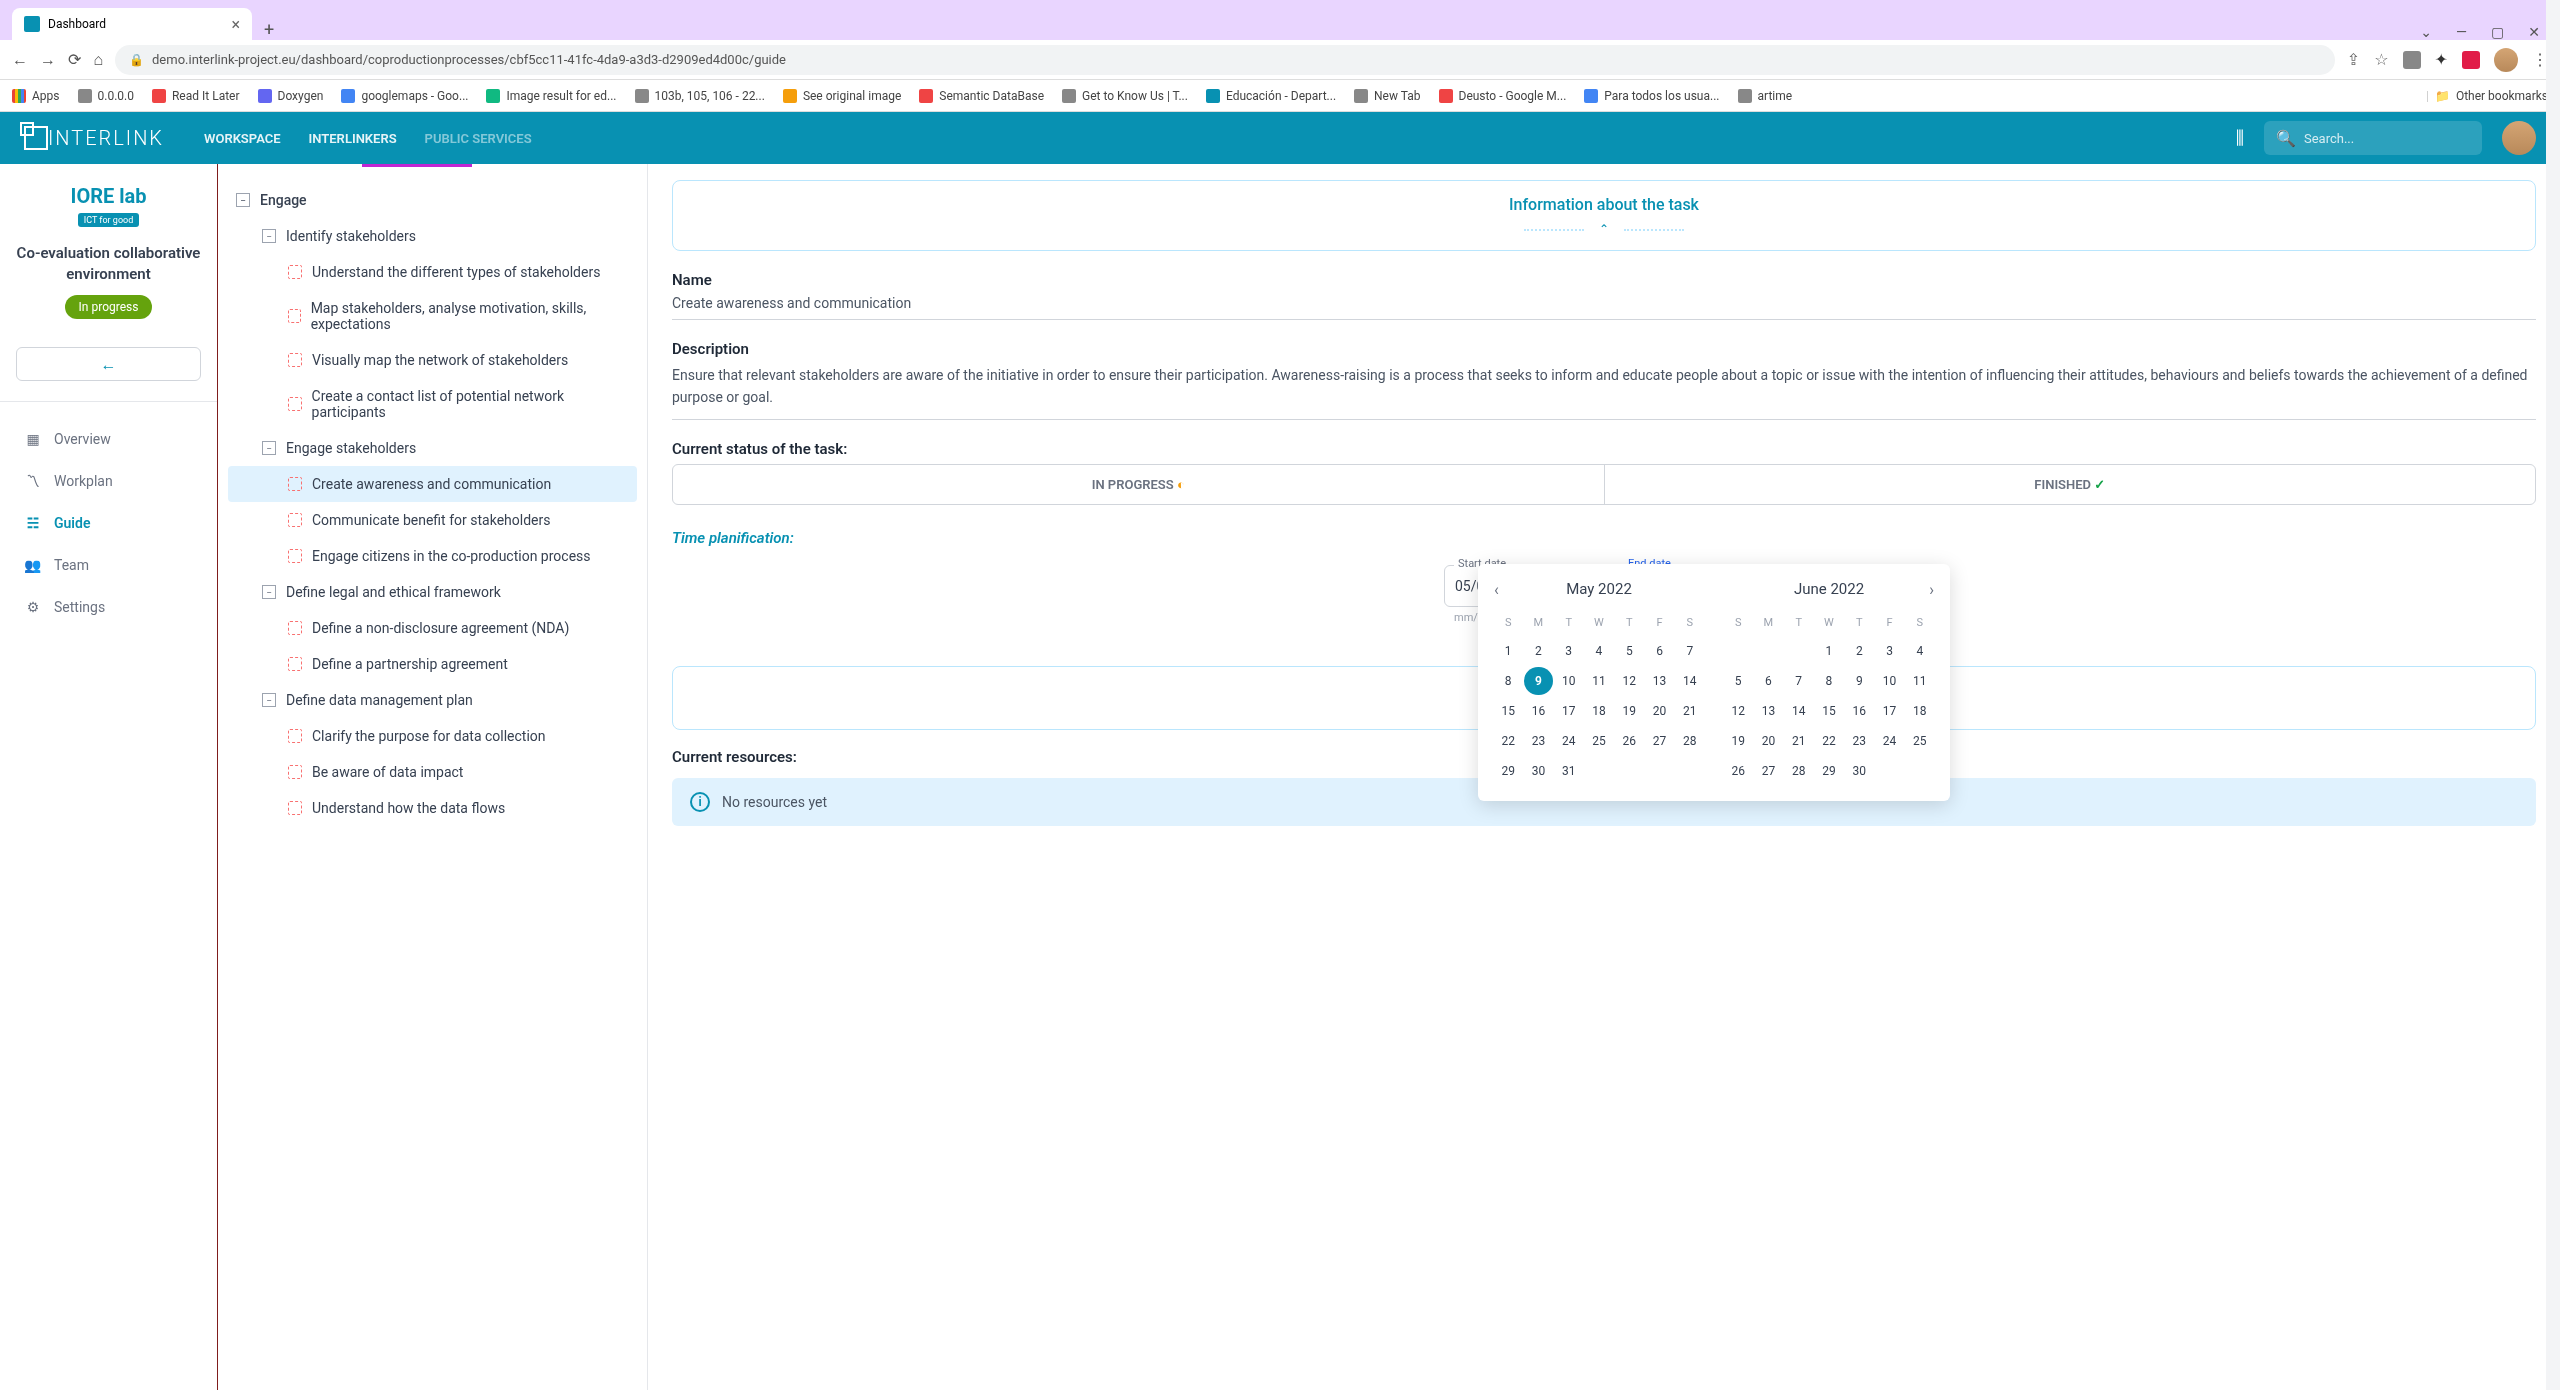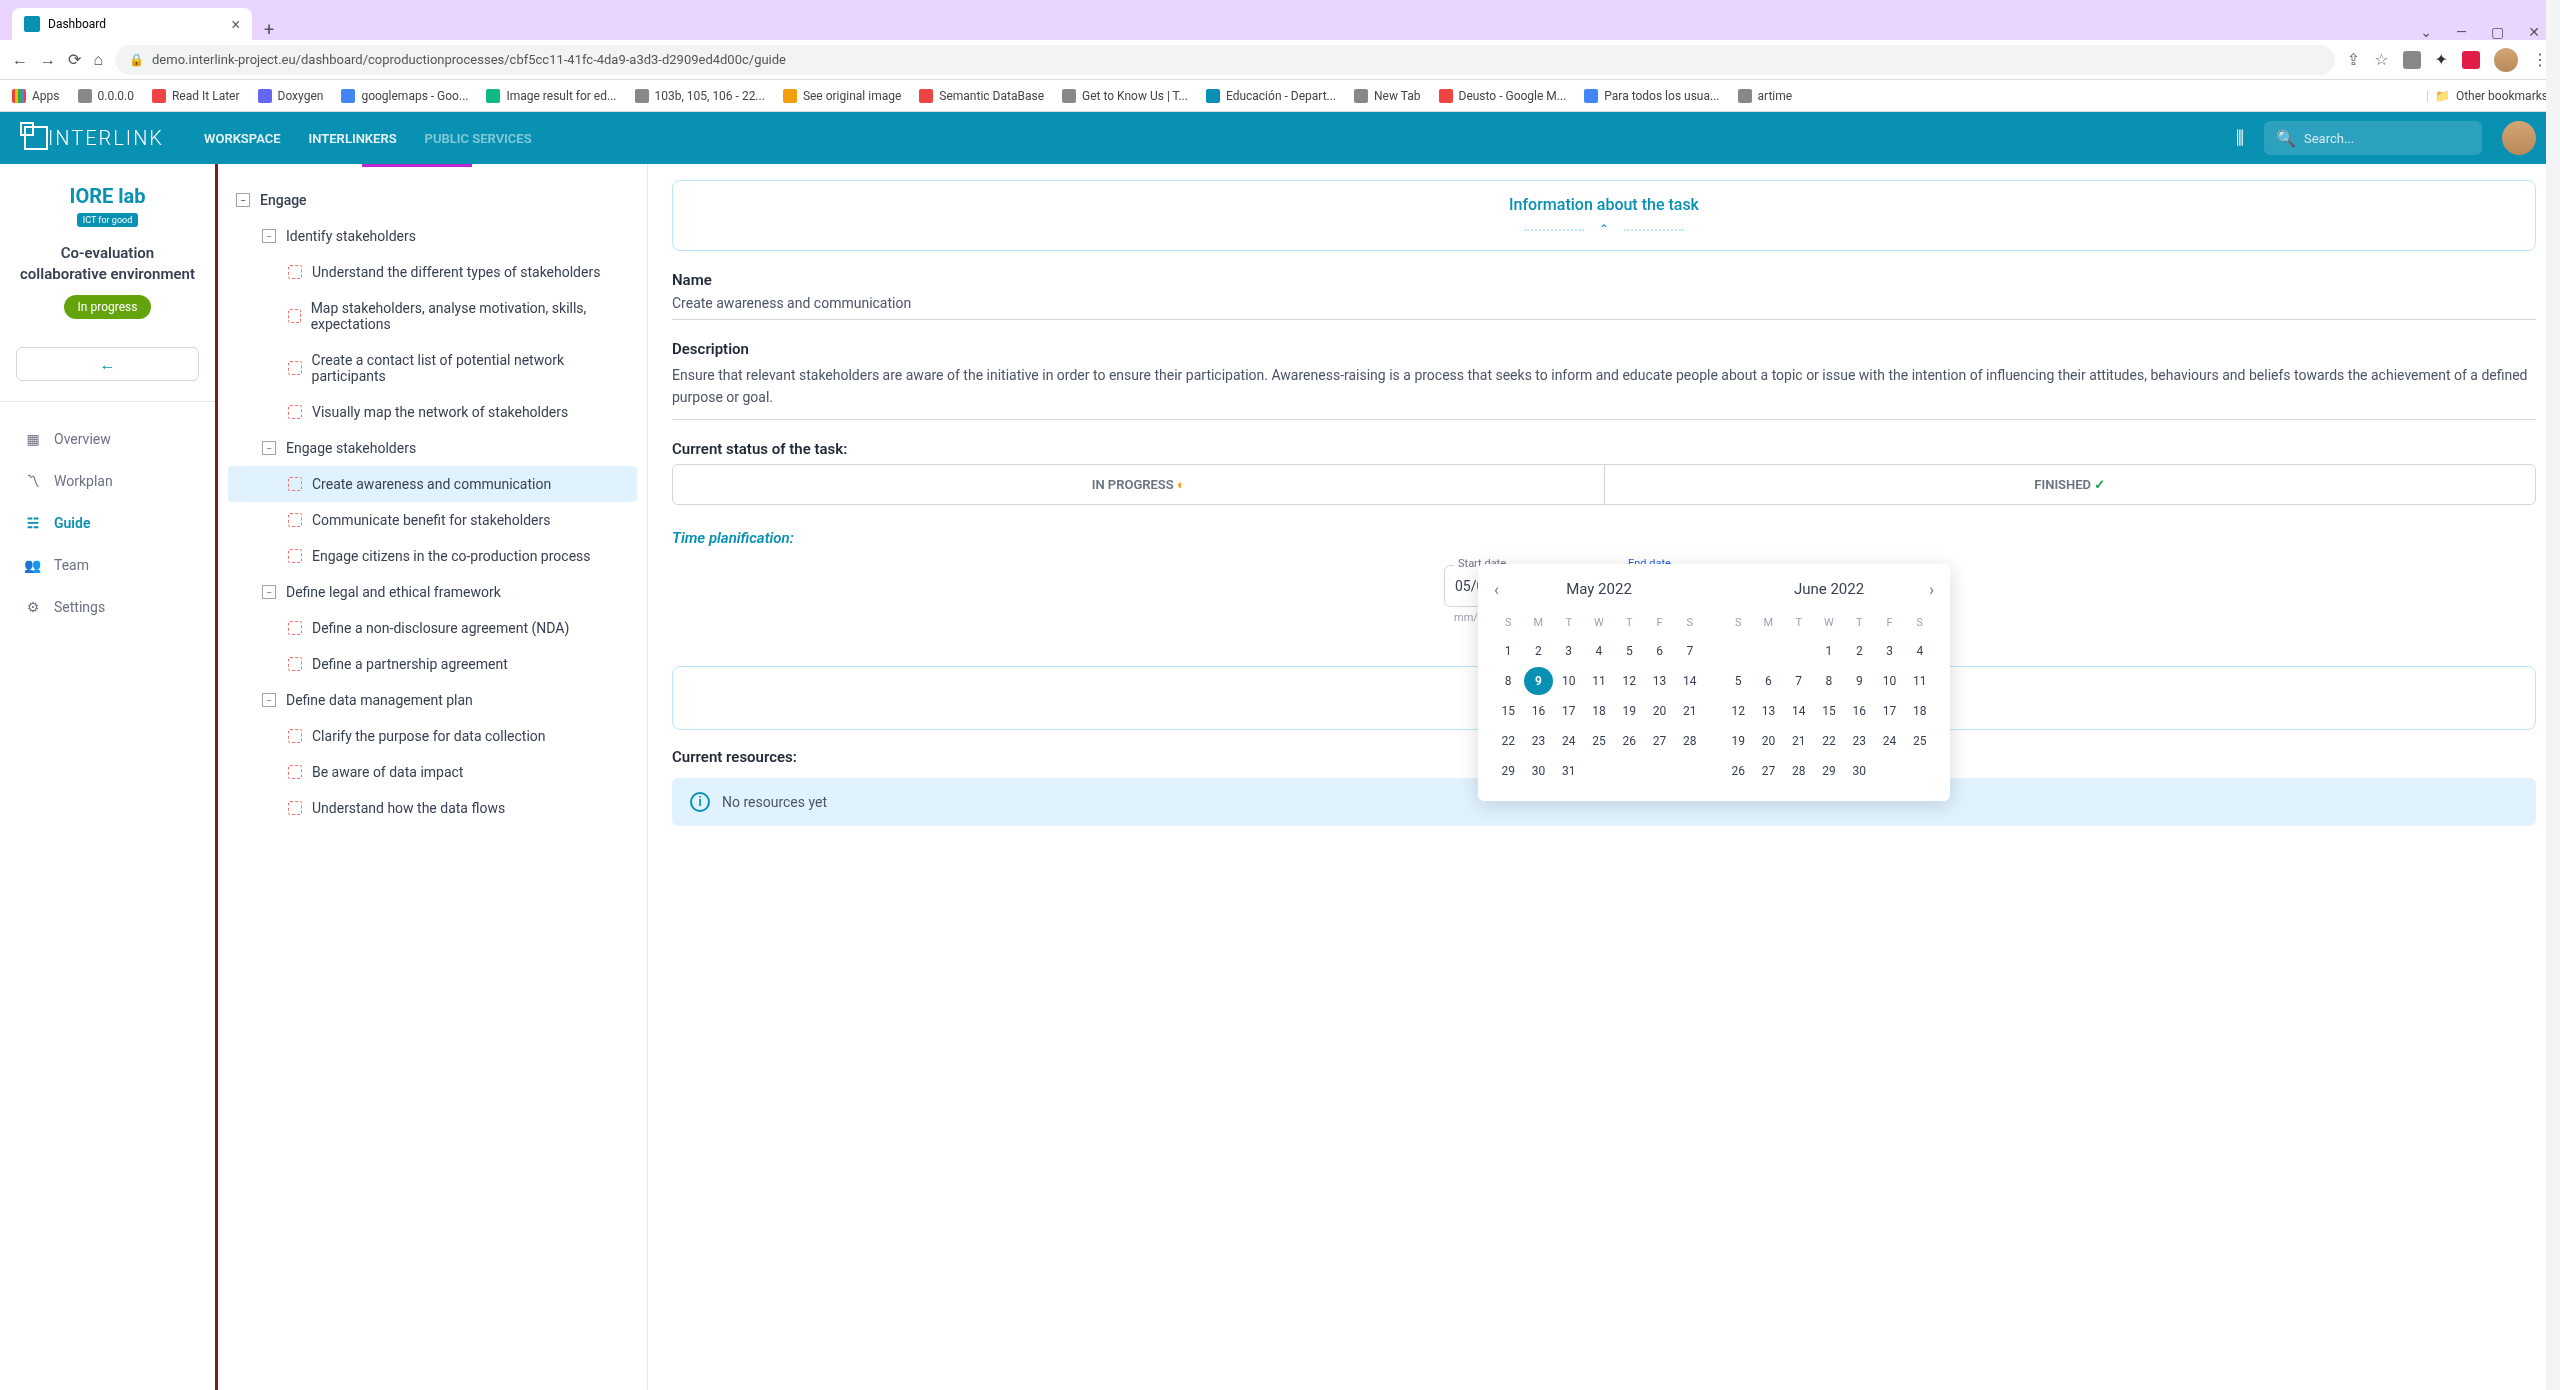--- a/index.html
+++ b/index.html
@@ -37,21 +37,21 @@
 .header-right { margin-left: auto; display: flex; align-items: center; gap: 20px; }
 .search-box { background: rgba(255,255,255,0.15); border-radius: 6px; height: 34px; display: flex; align-items: center; padding: 0 12px; gap: 8px; min-width: 160px; }
 .search-input { background: transparent; border: none; color: #fff; font-size: 13px; outline: none; }
 .search-input::placeholder { color: rgba(255,255,255,0.8); }
 .avatar { width: 34px; height: 34px; border-radius: 50%; background: linear-gradient(#d4a574, #b8895a); }
 
 
 .main { display: flex; height: calc(100% - 164px); background: #fff; }
 
 
-.sidebar { width: 218px; border-right: 3px solid #7f1d1d; padding: 20px 0; display: flex; flex-direction: column; }
+.sidebar { width: 218px; border-right: 1px solid #7f1d1d; padding: 20px 0; display: flex; flex-direction: column; }
 .sidebar-header { text-align: center; padding: 0 16px 16px; }
 .org-logo { font-size: 20px; font-weight: 700; color: #0891b2; }
 .org-sub { font-size: 9px; background: #0891b2; color: #fff; padding: 2px 6px; border-radius: 3px; display: inline-block; margin-top: 2px; }
 .project-name { font-size: 15px; font-weight: 600; color: #374151; margin-top: 16px; line-height: 1.4; }
 .status-pill { background: #65a30d; color: #fff; font-size: 12px; padding: 5px 14px; border-radius: 14px; display: inline-block; margin-top: 10px; }
 .back-btn { margin: 12px 16px 20px; border: 1px solid #d1d5db; border-radius: 6px; height: 34px; display: flex; align-items: center; justify-content: center; color: #0891b2; font-size: 16px; cursor: pointer; }
 .sidebar-divider { border-top: 1px solid #e5e7eb; margin: 0 0 8px; }
 .sidebar-nav { padding: 8px 0; }
 .side-item { display: flex; align-items: center; gap: 12px; padding: 12px 24px; font-size: 14px; color: #6b7280; cursor: pointer; }
 .side-item.active { color: #0891b2; font-weight: 600; }
@@ -295,25 +295,25 @@
         <div class="tree-item lv2">
           <span class="tree-leaf-icon"></span>
           <span>Understand the different types of stakeholders</span>
         </div>
         <div class="tree-item lv2">
           <span class="tree-leaf-icon"></span>
           <span>Map stakeholders, analyse motivation, skills, expectations</span>
         </div>
         <div class="tree-item lv2">
           <span class="tree-leaf-icon"></span>
+          <span>Visually map the network of stakeholders</span>
+        </div>
+        <div class="tree-item lv2">
+          <span class="tree-leaf-icon"></span>
           <span>Create a contact list of potential network participants</span>
-        </div>
-        <div class="tree-item lv2">
-          <span class="tree-leaf-icon"></span>
-          <span>Visually map the network of stakeholders</span>
         </div>
         <div class="tree-item lv1">
           <span class="tree-toggle">−</span>
           <span>Engage stakeholders</span>
         </div>
         <div class="tree-item lv2 selected">
           <span class="tree-leaf-icon"></span>
           <span>Create awareness and communication</span>
         </div>
         <div class="tree-item lv2">

